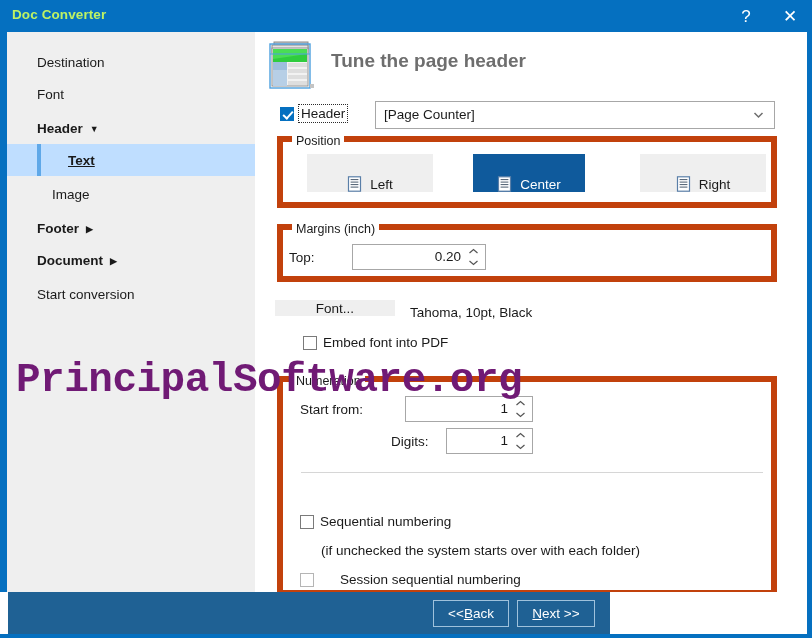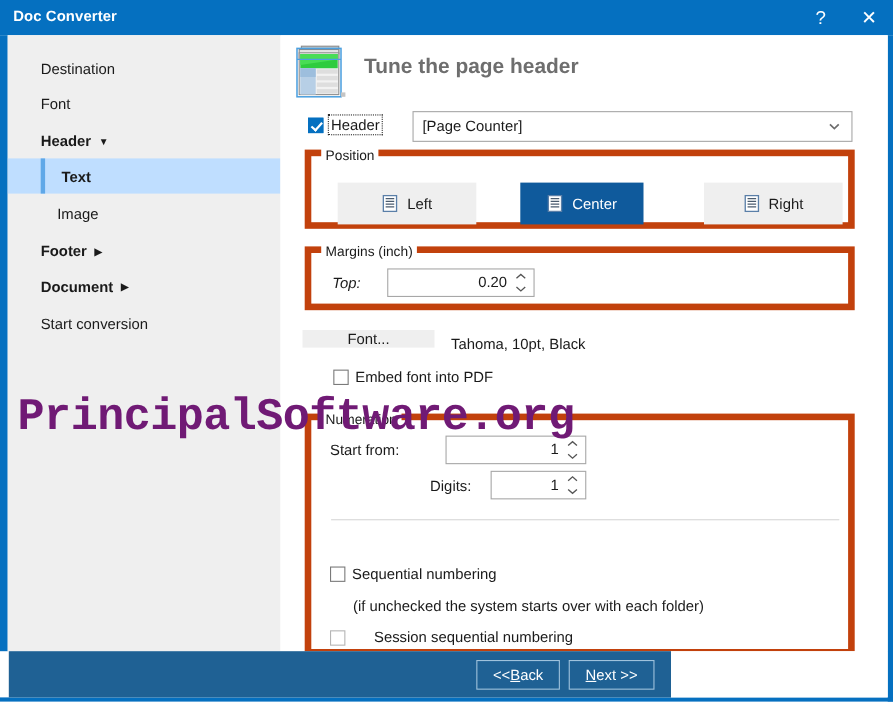--- a/index.html
+++ b/index.html
@@ -30,21 +30,21 @@
     width: 812px; height: 32px;
     background: #0570c0;
     color: #ffffff;
   }
   .titlebar .title {
     position: absolute;
     left: 12px; top: 7px;
     font-size: 13.5px;
     font-weight: bold;
     letter-spacing: 0.1px;
-    color: #ffffff;
+    color: #bef264;
     white-space: nowrap;
   }
   .tb-btn {
     position: absolute;
     top: 0;
     width: 44px; height: 32px;
     display: flex;
     align-items: center;
     justify-content: center;
     color: #ffffff;
@@ -102,21 +102,21 @@
     background: #bfdeff;
     font-weight: bold;
   }
   .nav-item.selected::before {
     content: "";
     position: absolute;
     left: 30px; top: 0;
     width: 4px; height: 32px;
     background: #5fa8e8;
   }
-  .nav-item.selected .nav-label { margin-left: 4px; }
+  .nav-item.selected .nav-label { margin-left: 16px; text-decoration: underline; }
   .caret {
     display: inline-block;
     margin-left: 7px;
     font-size: 9px;
     line-height: 1;
     color: #1a1a1a;
     position: relative;
     top: 1px;
   }
 
@@ -245,25 +245,25 @@
     top: -8px; left: 9px;
     background: #ffffff;
     padding: 0 4px;
     font-size: 12.5px;
     color: #1a1a1a;
     white-space: nowrap;
   }
 
   .pos-btn {
     position: absolute;
-    top: 24px;
+    top: 12px;
     height: 38px;
     box-sizing: border-box;
     display: flex;
-    align-items: center;
+    align-items: flex-end;
     justify-content: center;
     gap: 8px;
     font-size: 13.5px;
     color: #1a1a1a;
     background: #efefef;
     border: none;
     cursor: default;
     white-space: nowrap;
   }
   .pos-btn.active {
@@ -467,21 +467,21 @@
           <line x1="3.6" y1="6.1" x2="11.4" y2="6.1" stroke="#4a5b6e" stroke-width="1"></line>
           <line x1="3.6" y1="8.6" x2="11.4" y2="8.6" stroke="#4a5b6e" stroke-width="1"></line>
           <line x1="3.6" y1="11.1" x2="11.4" y2="11.1" stroke="#4a5b6e" stroke-width="1"></line>
         </svg>
         <span>Right</span>
       </div>
     </div>
 
     <div class="groupbox" style="left:22px; top:192px; width:500px; height:58px;">
       <span class="gb-title">Margins (inch)</span>
-      <span class="lbl" style="left:19px; top:20px;font-style:italic;">Top:</span>
+      <span class="lbl" style="left:6px; top:20px;">Top:</span>
       <div class="spin" style="left:69px; top:14px; width:134px;">
         <span class="sval">0.20</span>
         <span class="arrows">
           <svg width="11" height="7" viewBox="0 0 11 7">
               <polyline points="1.5,5 5.5,1.5 9.5,5" fill="none" stroke="#555" stroke-width="1.2"></polyline>
             </svg>
           <svg width="11" height="7" viewBox="0 0 11 7">
               <polyline points="1.5,2 5.5,5.5 9.5,2" fill="none" stroke="#555" stroke-width="1.2"></polyline>
             </svg>
         </span>

